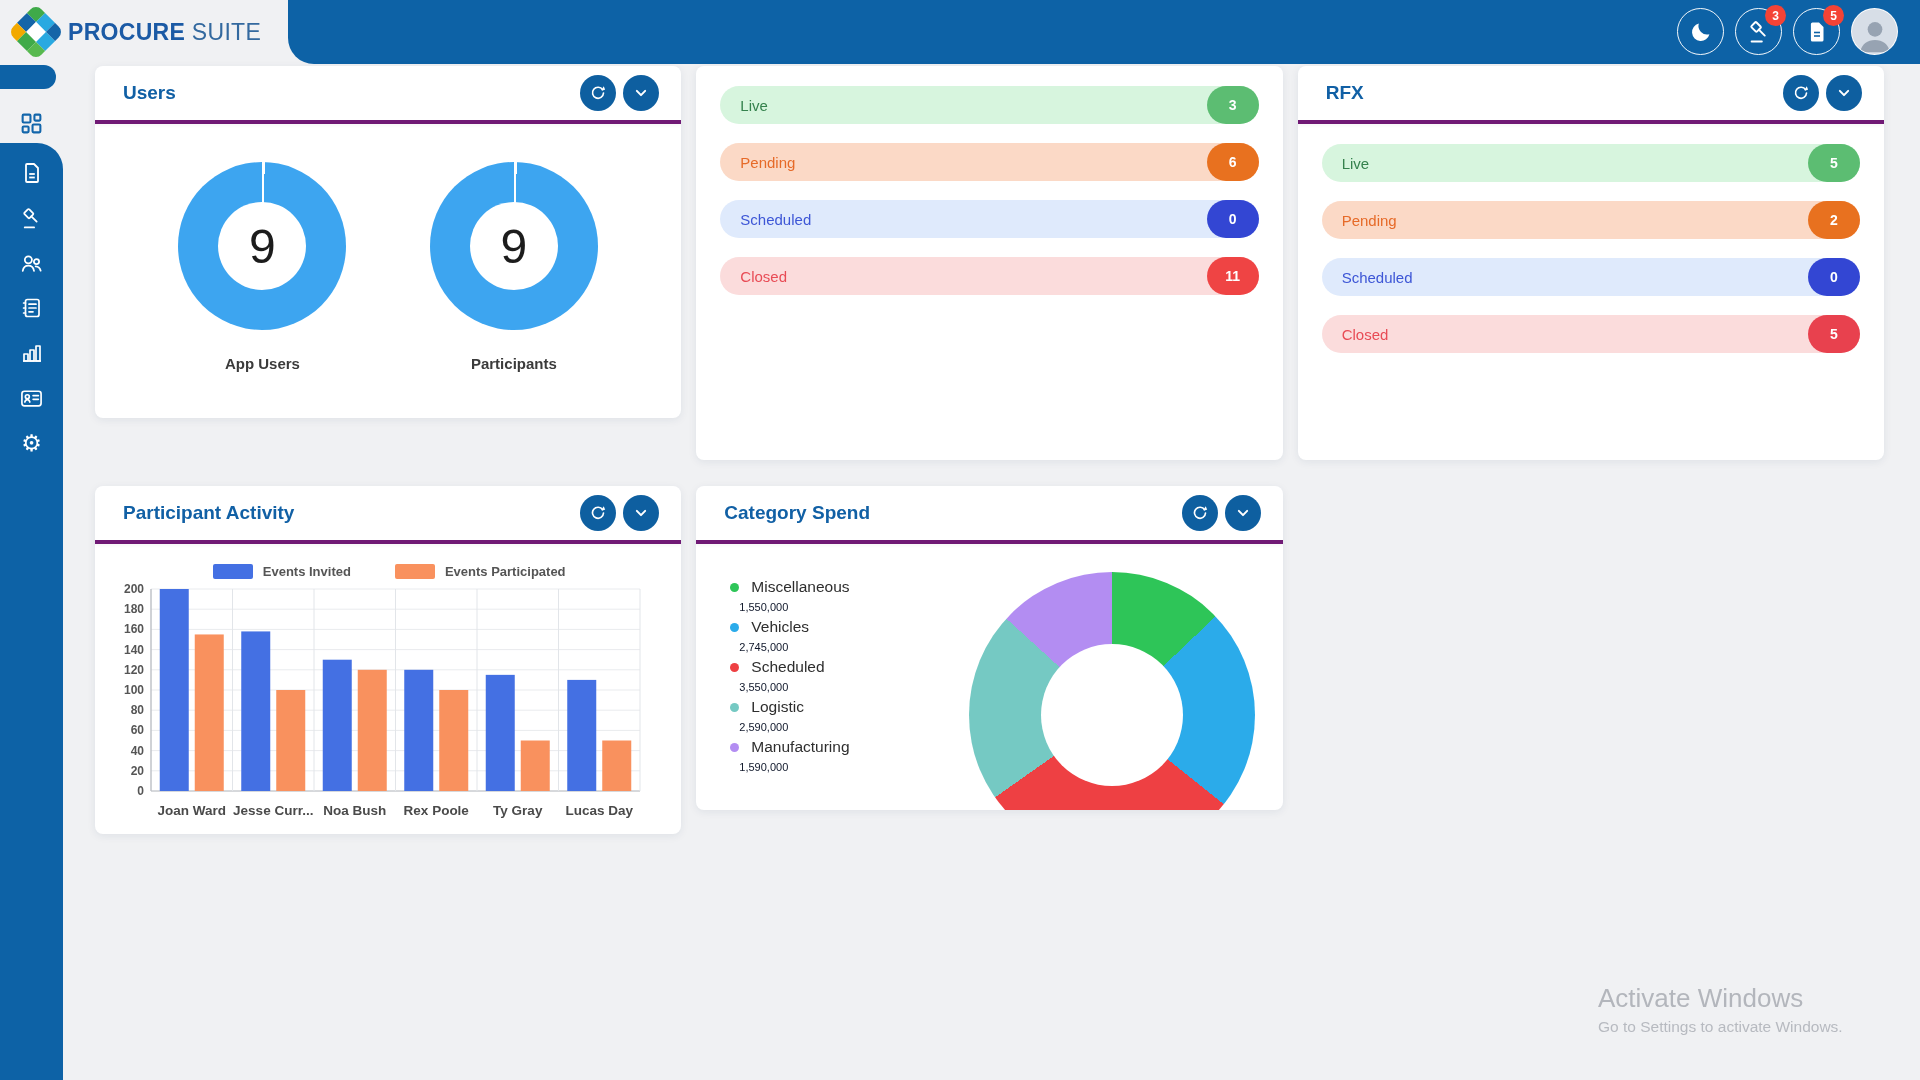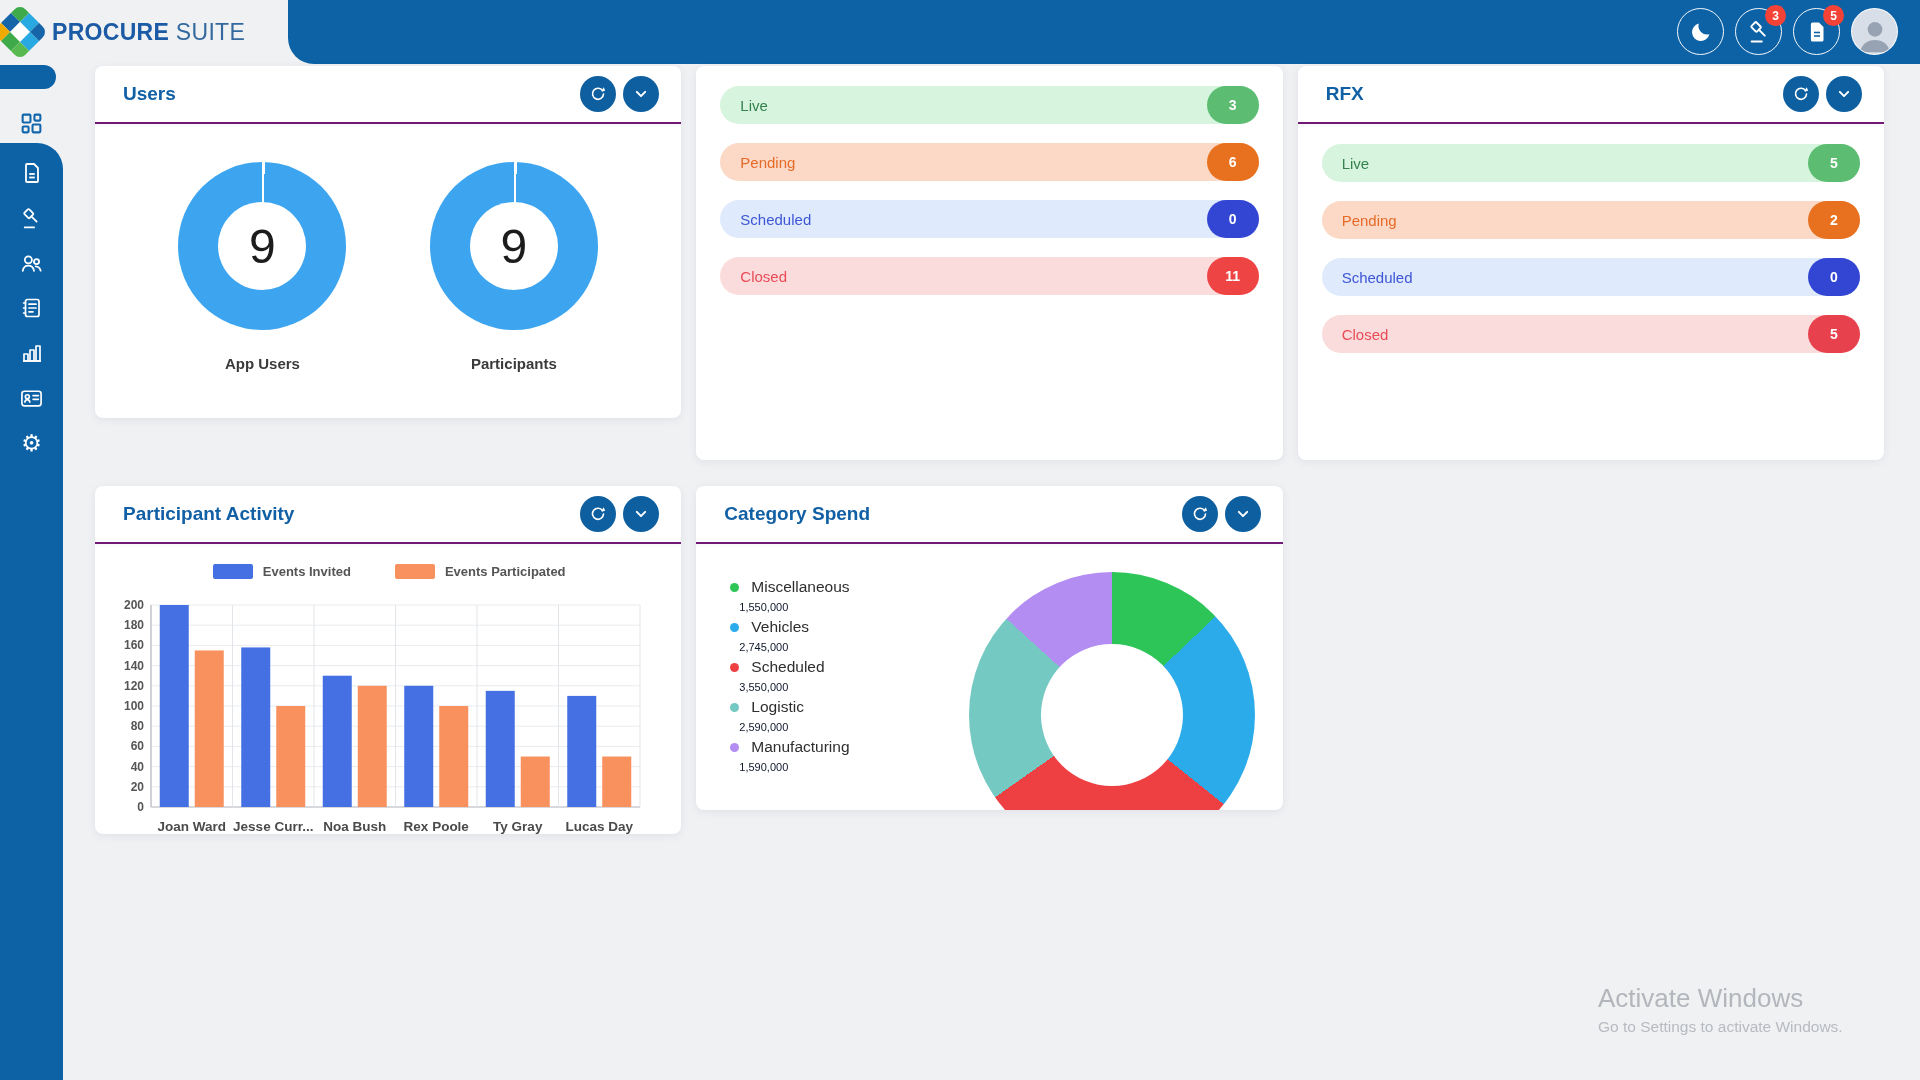--- a/index.html
+++ b/index.html
@@ -14,21 +14,21 @@
            border:1.6px solid rgba(255,255,255,.95); background:transparent;
            display:flex; align-items:center; justify-content:center; cursor:pointer; }
   .hbadge { position:absolute; top:-4px; right:-5px; min-width:21px; height:21px; padding:0 4px;
             border-radius:11px; background:var(--badge-red,#f44336); color:#fff;
             font-size:12px; font-weight:bold; display:flex; align-items:center; justify-content:center; }
   .avatar-btn { width:47px; height:47px; border-radius:50%; border:1.6px solid rgba(255,255,255,.9);
                 background:#d7dee7; overflow:hidden; display:flex; align-items:flex-end; justify-content:center; cursor:pointer; }
 
   
   .logo { position:absolute; left:0; top:0; width:288px; height:64px; display:flex; align-items:center;
-          gap:12px; cursor:pointer; }
+          padding-left:16px; gap:12px; cursor:pointer; }
   .logo-diamond { width:40px; height:40px; transform:rotate(45deg); display:grid;
                   grid-template-columns:repeat(3,1fr); grid-template-rows:repeat(3,1fr);
                   border-radius:8px; overflow:hidden; flex:0 0 auto; }
   .logo-diamond div { width:100%; height:100%; }
   .logo-text { font-size:23px; letter-spacing:.3px; white-space:nowrap; }
   .lt-bold { font-weight:bold; color:#1b5aa5; }
   .lt-light { font-weight:normal; color:#33699f; }
 
   
   .sidebar { position:absolute; left:0; top:64px; bottom:0; width:63px; display:flex; flex-direction:column; }
@@ -47,21 +47,21 @@
   .grid { display:grid; grid-template-columns:repeat(3,1fr); gap:26px 15px; align-items:start; }
 
   .card { background:#fff; border-radius:8px; box-shadow:0 2px 8px rgba(25,50,90,.08);
           display:flex; flex-direction:column; overflow:hidden; }
   .card-users { height:352px; }
   .card-status { height:394px; }
   .card-pa { height:348px; }
   .card-cs { height:324px; }
 
   .card-head { flex:0 0 58px; display:flex; align-items:center; justify-content:space-between;
-               padding:0 22px 0 28px; border-bottom:2px solid #701a75; box-shadow:0 2px 3px rgba(0,0,0,.03); }
+               padding:0 22px 0 28px; border-bottom:4px solid #701a75; box-shadow:0 2px 3px rgba(0,0,0,.03); }
   .card-title { font-size:19px; font-weight:bold; color:var(--card-title,#1160a5); }
   .card-actions { display:flex; gap:7px; }
   .cbtn { width:36px; height:36px; border-radius:50%; border:none; background:#0e5fa0;
           display:flex; align-items:center; justify-content:center; cursor:pointer; }
 
   
   .users-body { flex:1; display:flex; justify-content:space-evenly; align-items:flex-start; padding-top:38px; }
   .donut-wrap { display:flex; flex-direction:column; align-items:center; }
   .donut { width:168px; height:168px; border-radius:50%; position:relative; }
   .donut-hole { position:absolute; inset:40px; background:#fff; border-radius:50%;
@@ -73,21 +73,21 @@
   .status-list { padding:20px 24px 0 24px; }
   .status-row { position:relative; height:38px; border-radius:19px; margin-bottom:19px;
                 display:flex; align-items:center; padding-left:20px; cursor:pointer; }
   .status-label { font-size:15px; font-weight:500; }
   .status-badge { position:absolute; right:0; top:0; height:38px; min-width:52px; border-radius:19px;
                   display:flex; align-items:center; justify-content:center;
                   color:#fff; font-size:14px; font-weight:bold; }
 
   
   .pa-body { flex:1; padding:14px 14px 0 16px; display:flex; flex-direction:column; }
-  .pa-legend { display:flex; justify-content:center; gap:44px; margin:6px 0 20px; }
+  .pa-legend { display:flex; justify-content:center; gap:44px; margin:6px 0 4px; }
   .pa-legend-item { display:flex; align-items:center; gap:10px; }
   .pa-swatch { width:40px; height:15px; border-radius:2px; }
   .pa-legend-label { font-size:13px; font-weight:bold; color:#555; }
 
   
   .cs-body { flex:1; display:flex; align-items:flex-start; padding:28px 14px 0 34px; }
   .cs-legend { display:flex; flex-direction:column; gap:5px; padding-top:6px; }
   .cs-entry .cs-lab-line { display:flex; align-items:center; gap:12px; }
   .cs-dot { width:9px; height:9px; border-radius:50%; flex:0 0 auto; }
   .cs-lab { font-size:15.5px; color:#2e2e2e; font-weight:500; }

